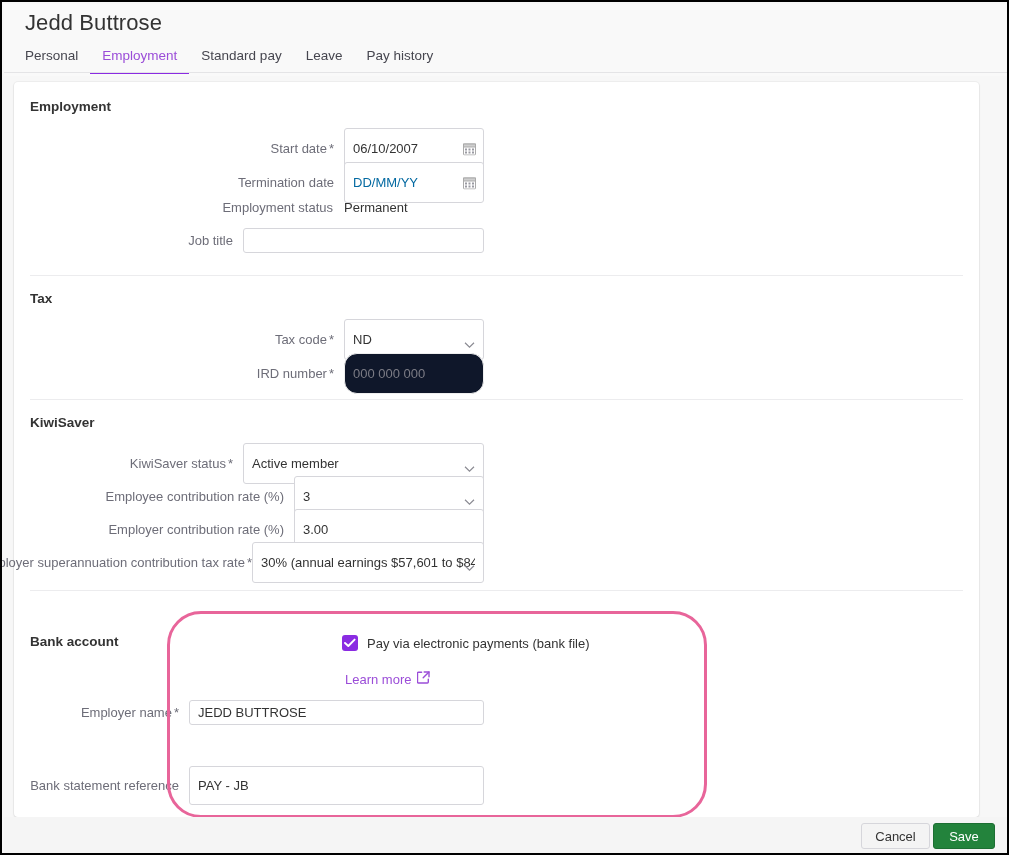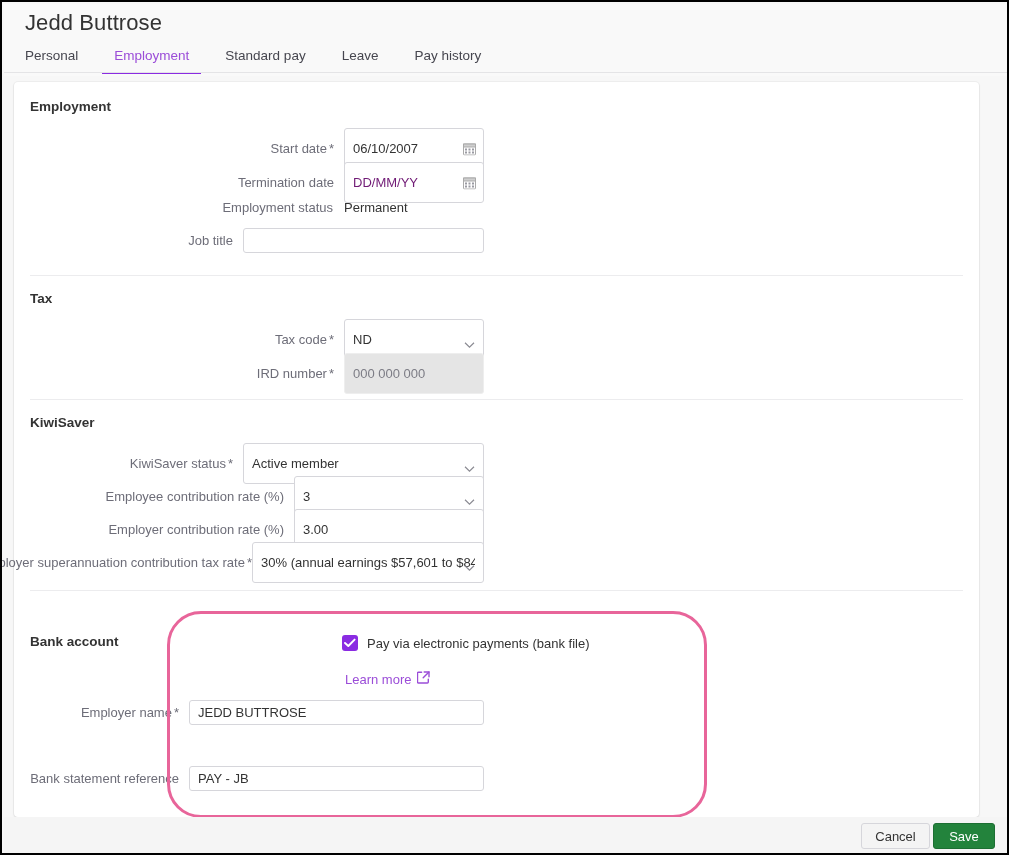--- a/index.html
+++ b/index.html
@@ -35,21 +35,21 @@
     left: 21px; top: 6px;
     font-size: 22px;
     color: #333333;
     letter-spacing: 0.1px;
   }
   .tabs {
     position: absolute;
     left: 21px; top: 44px;
     display: flex;
     align-items: center;
-    gap: 12px;
+    gap: 0;
   }
   .tab {
     font-size: 13.5px;
     color: #46464f;
     padding: 0 12px 9px 12px;
     cursor: pointer;
     white-space: nowrap;
     border-bottom: 2px solid transparent;
   }
   .tab:first-child { padding-left: 0; }
@@ -112,25 +112,26 @@
     background: #ffffff;
     height: 26px;
     font-size: 13px;
     color: #333333;
     display: flex;
     align-items: center;
     padding: 0 8px;
     position: relative;
   }
   .field.tall { height: 41px; }
-  .field .ph { color: #701a75; }
+  .field .ph { color: #0369a1; }
   .field.disabled {
-    background: #e5e5e5;
+    background: #0f172a;
     border-color: #eeeeee;
     color: #7c7c85;
+    border-radius: 13px;
   }
   .field .val {
     overflow: hidden;
     white-space: nowrap;
   }
 
   .cal-icon {
     position: absolute;
     right: 7px; top: 50%;
     transform: translateY(-50%);
@@ -385,21 +386,21 @@
         <span>Employer name</span><span class="req">*</span>
       </div>
       <div class="field" style="width:295px; height:25px; margin-left:10px;">
         <span class="val">JEDD BUTTROSE</span>
       </div>
     </div>
 
 
     <div class="row" style="left:0; top:684px; width:470px; justify-content:flex-end;">
       <div class="lbl">Bank statement reference</div>
-      <div class="field" style="width:295px; height:25px; margin-left:10px;">
+      <div class="field" style="width:295px; height:39px; margin-left:10px;">
         <span class="val">PAY - JB</span>
       </div>
     </div>
 
   </div>
 
   <div class="checkbox-row">
     <span class="cbox">
       <svg width="12" height="10" viewBox="0 0 12 10">
           <path d="M1 5 L4.3 8 L10.6 1.6" fill="none" stroke="#ffffff" stroke-width="1.9" stroke-linecap="round" stroke-linejoin="round"></path>

